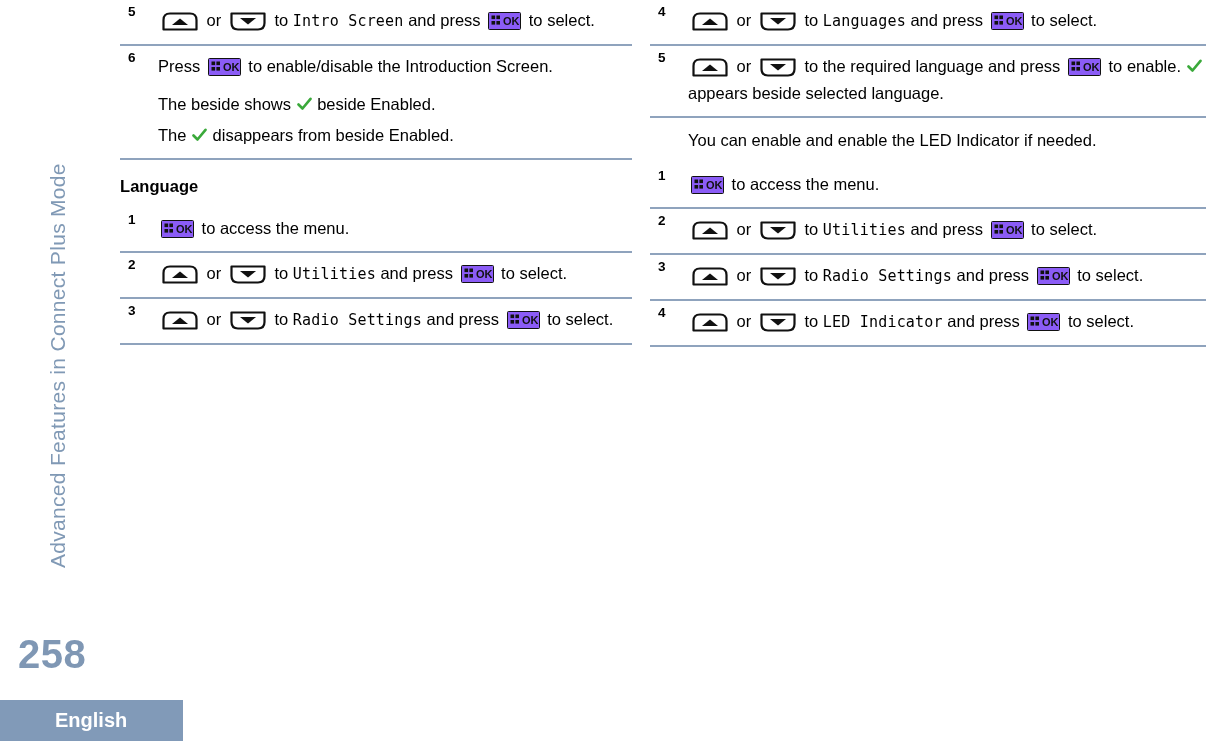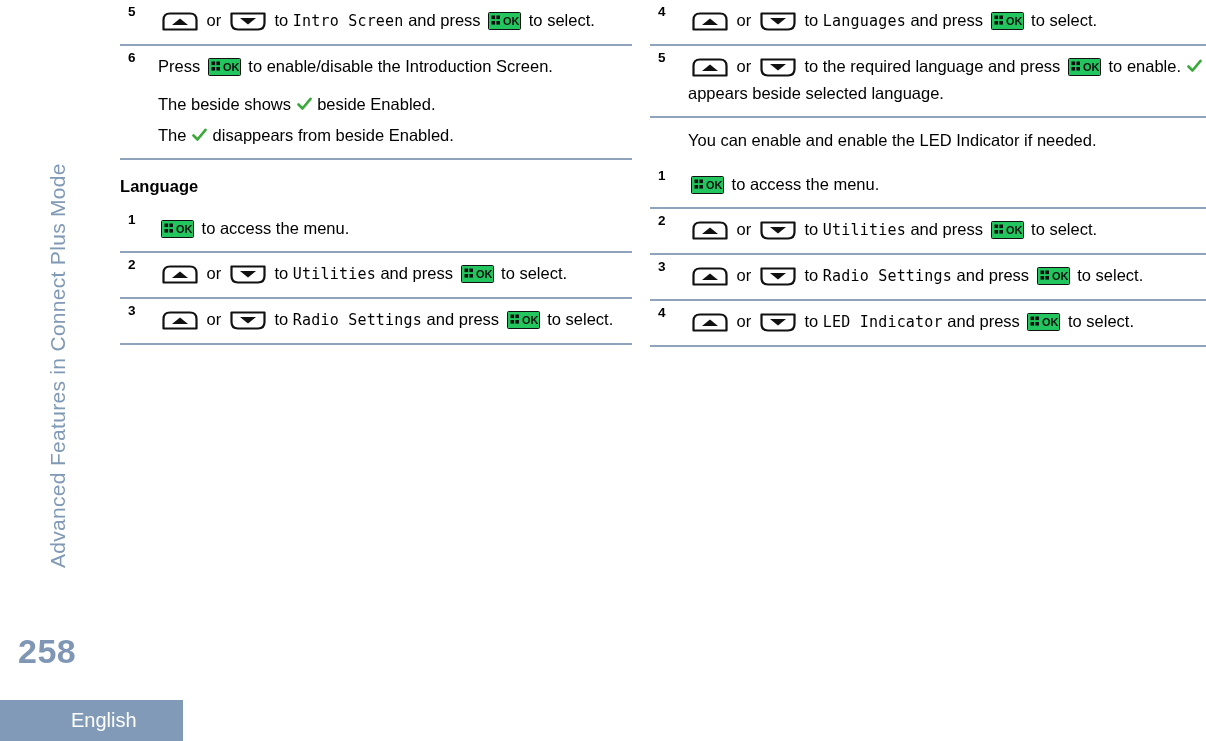--- a/index.html
+++ b/index.html
@@ -39,43 +39,42 @@
     font-weight: 400;
     letter-spacing: 0.3px;
     white-space: nowrap;
   }
 
   
   .page-number {
     position: absolute;
     left: 18px;
     top: 632px;
-    font-size: 34px;
+    font-size: 40px;
     font-weight: bold;
     color: #7f97b4;
     letter-spacing: 0.5px;
   }
 
   
   .lang-bar {
     position: absolute;
     left: 0px;
     top: 700px;
     width: 183px;
     height: 41px;
     background: #819ab8;
   }
   .lang-bar-label {
     position: absolute;
     left: 55px;
     top: 9px;
     color: #ffffff;
     font-size: 20px;
-    font-weight: 400;
-    margin-left: 16px;
+    font-weight: 700;
   }
 
   
   .columns {
     position: absolute;
     left: 0;
     top: 0;
     width: 1206px;
     height: 741px;
   }
@@ -136,21 +135,21 @@
     vertical-align: -5px;
     position: relative;
   }
 
   
   .key-ok {
     width: 33px;
     height: 18px;
     border: 1.6px solid #111;
     border-radius: 1.5px;
-    background: #22c55e;
+    background: #8b5cf6;
     margin: 0 3px;
     line-height: 0;
     vertical-align: -4px;
   }
   .key-ok svg { display: block; }
 
   
   .key-arrow {
     width: 38px;
     height: 21px;

